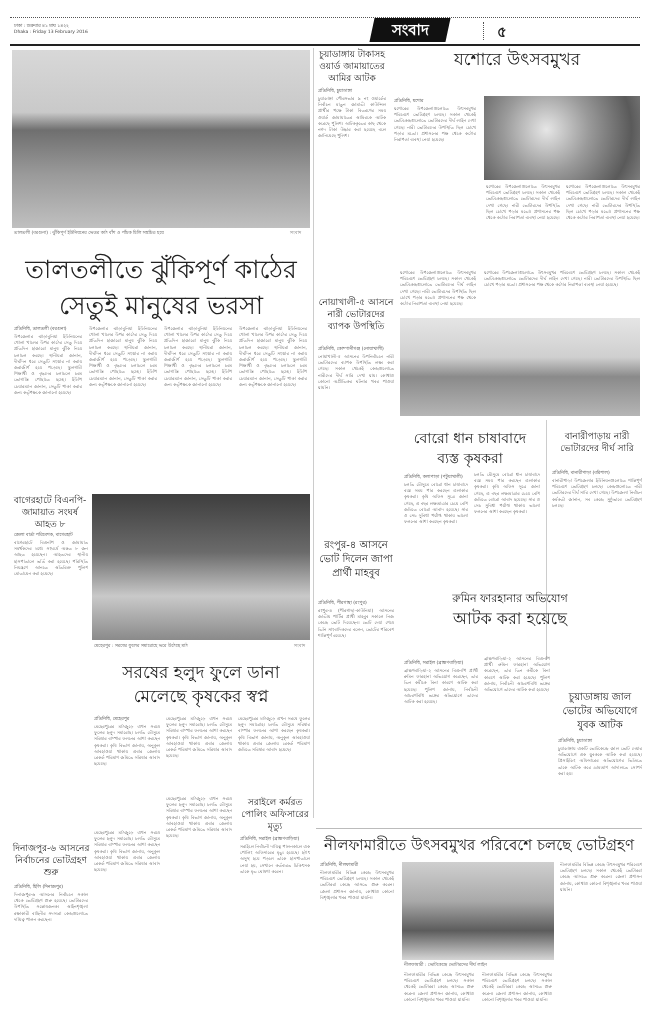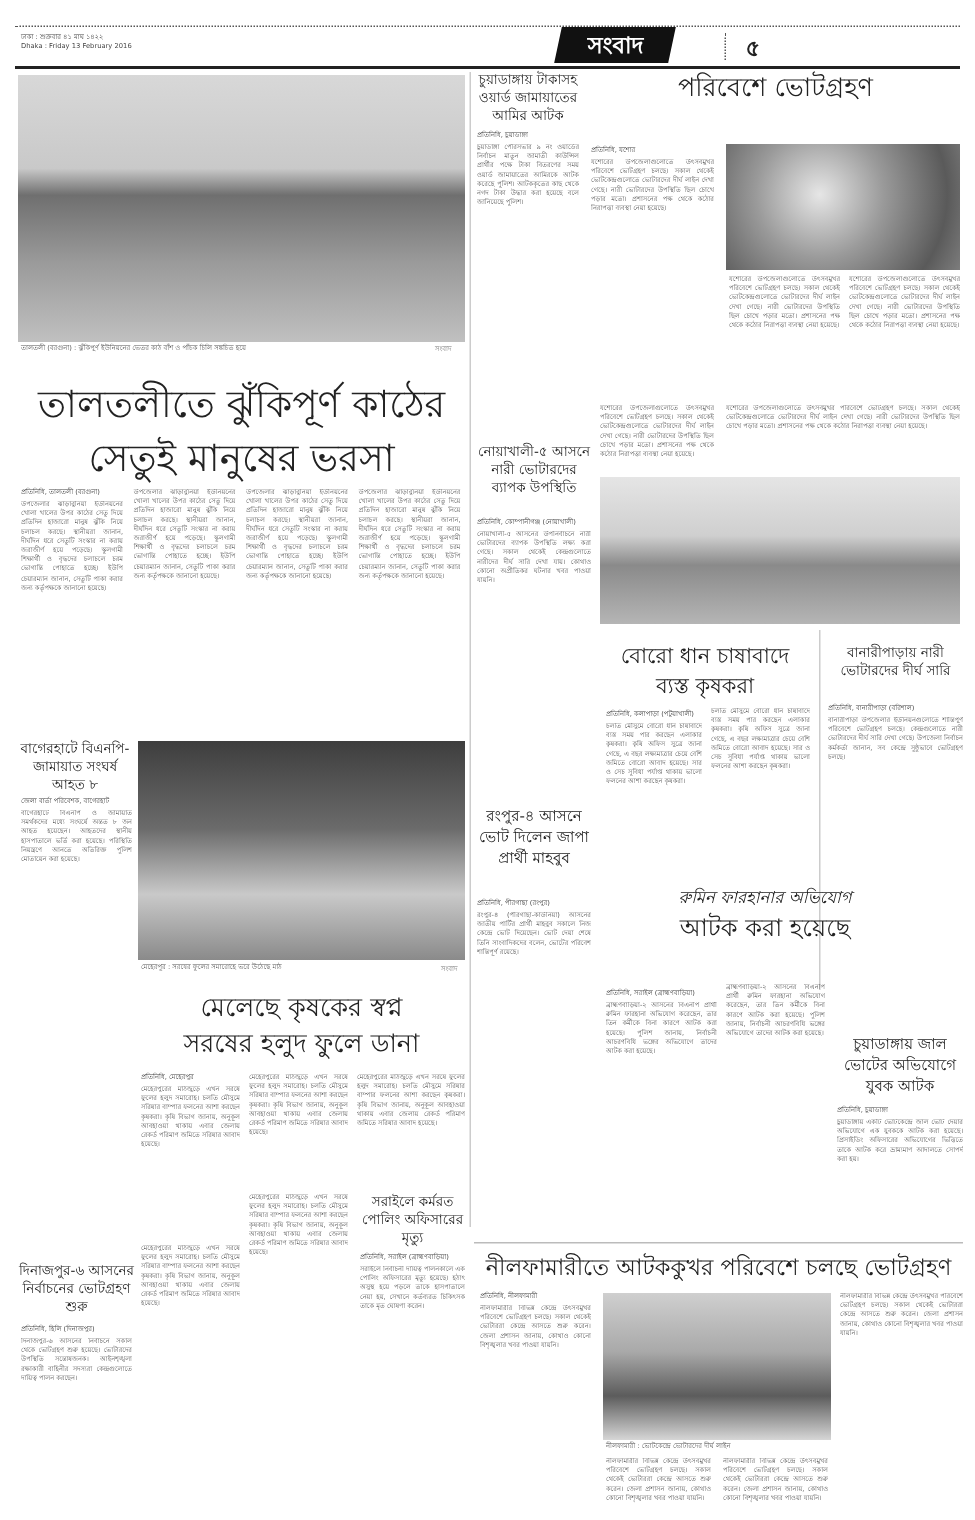--- a/index.html
+++ b/index.html
@@ -60,21 +60,21 @@
 <div class="abs body-text" style="left:89px;top:326px;width:68px;height:118px;">উপজেলার ঝাড়াবুনিয়া ইউনিয়নের খোলা খালের উপর কাঠের সেতু দিয়ে প্রতিদিন হাজারো মানুষ ঝুঁকি নিয়ে চলাচল করছে। স্থানীয়রা জানান, দীর্ঘদিন ধরে সেতুটি সংস্কার না করায় জরাজীর্ণ হয়ে পড়েছে। স্কুলগামী শিক্ষার্থী ও বৃদ্ধদের চলাচলে চরম ভোগান্তি পোহাতে হচ্ছে। ইউপি চেয়ারম্যান জানান, সেতুটি পাকা করার জন্য কর্তৃপক্ষকে জানানো হয়েছে।</div>
 <div class="abs body-text" style="left:164px;top:326px;width:68px;height:118px;">উপজেলার ঝাড়াবুনিয়া ইউনিয়নের খোলা খালের উপর কাঠের সেতু দিয়ে প্রতিদিন হাজারো মানুষ ঝুঁকি নিয়ে চলাচল করছে। স্থানীয়রা জানান, দীর্ঘদিন ধরে সেতুটি সংস্কার না করায় জরাজীর্ণ হয়ে পড়েছে। স্কুলগামী শিক্ষার্থী ও বৃদ্ধদের চলাচলে চরম ভোগান্তি পোহাতে হচ্ছে। ইউপি চেয়ারম্যান জানান, সেতুটি পাকা করার জন্য কর্তৃপক্ষকে জানানো হয়েছে।</div>
 <div class="abs body-text" style="left:239px;top:326px;width:68px;height:118px;">উপজেলার ঝাড়াবুনিয়া ইউনিয়নের খোলা খালের উপর কাঠের সেতু দিয়ে প্রতিদিন হাজারো মানুষ ঝুঁকি নিয়ে চলাচল করছে। স্থানীয়রা জানান, দীর্ঘদিন ধরে সেতুটি সংস্কার না করায় জরাজীর্ণ হয়ে পড়েছে। স্কুলগামী শিক্ষার্থী ও বৃদ্ধদের চলাচলে চরম ভোগান্তি পোহাতে হচ্ছে। ইউপি চেয়ারম্যান জানান, সেতুটি পাকা করার জন্য কর্তৃপক্ষকে জানানো হয়েছে।</div>
 
 <div class="abs rule-v" style="left:313px;top:48px;height:770px;"></div>
 <div class="abs headline hl-s" style="left:316px;top:48px;width:72px;font-size:9px;line-height:12px;">চুয়াডাঙ্গায় টাকাসহ ওয়ার্ড জামায়াতের আমির আটক</div>
 <div class="abs byline" style="left:318px;top:88px;">প্রতিনিধি, চুয়াডাঙ্গা</div>
 <div class="abs body-text" style="left:318px;top:96px;width:68px;height:170px;">চুয়াডাঙ্গা পৌরসভার ৯ নং ওয়ার্ডের নির্বাচন মাতুন জামাতী কাউন্সিল প্রার্থীর পক্ষে টাকা বিতরণের সময় ওয়ার্ড জামায়াতের আমিরকে আটক করেছে পুলিশ। আটককৃতের কাছ থেকে নগদ টাকা উদ্ধার করা হয়েছে বলে জানিয়েছে পুলিশ।</div>
 
 <div class="abs headline hl-l" style="left:392px;top:48px;width:250px;font-size:17px;line-height:22px;">
-  <div>পরিবেশে ভোটগ্রহণ</div>
+  <div>যশোরে উৎসবমুখর</div>
 </div>
 <div class="abs byline" style="left:394px;top:98px;">প্রতিনিধি, যশোর</div>
 <div class="abs body-text" style="left:394px;top:106px;width:82px;height:160px;">যশোরের উপজেলাগুলোতে উৎসবমুখর পরিবেশে ভোটগ্রহণ চলছে। সকাল থেকেই ভোটকেন্দ্রগুলোতে ভোটারদের দীর্ঘ লাইন দেখা গেছে। নারী ভোটারদের উপস্থিতি ছিল চোখে পড়ার মতো। প্রশাসনের পক্ষ থেকে কঠোর নিরাপত্তা ব্যবস্থা নেয়া হয়েছে।</div>
 <div class="abs photo g4" style="left:484px;top:96px;width:156px;height:84px;"></div>
 <div class="abs body-text" style="left:486px;top:184px;width:74px;height:84px;">যশোরের উপজেলাগুলোতে উৎসবমুখর পরিবেশে ভোটগ্রহণ চলছে। সকাল থেকেই ভোটকেন্দ্রগুলোতে ভোটারদের দীর্ঘ লাইন দেখা গেছে। নারী ভোটারদের উপস্থিতি ছিল চোখে পড়ার মতো। প্রশাসনের পক্ষ থেকে কঠোর নিরাপত্তা ব্যবস্থা নেয়া হয়েছে।</div>
 <div class="abs body-text" style="left:566px;top:184px;width:74px;height:84px;">যশোরের উপজেলাগুলোতে উৎসবমুখর পরিবেশে ভোটগ্রহণ চলছে। সকাল থেকেই ভোটকেন্দ্রগুলোতে ভোটারদের দীর্ঘ লাইন দেখা গেছে। নারী ভোটারদের উপস্থিতি ছিল চোখে পড়ার মতো। প্রশাসনের পক্ষ থেকে কঠোর নিরাপত্তা ব্যবস্থা নেয়া হয়েছে।</div>
 
 <div class="abs headline hl-s" style="left:316px;top:296px;width:80px;font-size:9px;line-height:12px;">নোয়াখালী-৫ আসনে নারী ভোটারদের ব্যাপক উপস্থিতি</div>
 <div class="abs byline" style="left:318px;top:346px;">প্রতিনিধি, কোম্পানীগঞ্জ (নোয়াখালী)</div>
 <div class="abs body-text" style="left:318px;top:354px;width:76px;height:176px;">নোয়াখালী-৫ আসনের উপনির্বাচনে নারী ভোটারদের ব্যাপক উপস্থিতি লক্ষ্য করা গেছে। সকাল থেকেই কেন্দ্রগুলোতে নারীদের দীর্ঘ সারি দেখা যায়। কোথাও কোনো অপ্রীতিকর ঘটনার খবর পাওয়া যায়নি।</div>
@@ -97,33 +97,33 @@
 <div class="abs body-text" style="left:552px;top:478px;width:90px;height:190px;">বানারীপাড়া উপজেলার ইউনিয়নগুলোতে শান্তিপূর্ণ পরিবেশে ভোটগ্রহণ চলছে। কেন্দ্রগুলোতে নারী ভোটারদের দীর্ঘ সারি দেখা গেছে। উপজেলা নির্বাচন কর্মকর্তা জানান, সব কেন্দ্রে সুষ্ঠুভাবে ভোটগ্রহণ চলছে।</div>
 
 <div class="abs headline hl-s" style="left:12px;top:494px;width:76px;font-size:9px;line-height:12px;">বাগেরহাটে বিএনপি-জামায়াত সংঘর্ষ আহত ৮</div>
 <div class="abs byline" style="left:14px;top:532px;">জেলা বার্তা পরিবেশক, বাগেরহাট</div>
 <div class="abs body-text" style="left:14px;top:540px;width:74px;height:286px;">বাগেরহাটে বিএনপি ও জামায়াত সমর্থকদের মধ্যে সংঘর্ষে অন্তত ৮ জন আহত হয়েছেন। আহতদের স্থানীয় হাসপাতালে ভর্তি করা হয়েছে। পরিস্থিতি নিয়ন্ত্রণে আনতে অতিরিক্ত পুলিশ মোতায়েন করা হয়েছে।</div>
 
 <div class="abs photo g2" style="left:92px;top:494px;width:218px;height:146px;"></div>
 <div class="abs caption" style="left:94px;top:643px;width:190px;">মেহেরপুর : সরষের ফুলের সমারোহে ভরে উঠেছে মাঠ</div>
 <div class="abs credit" style="left:294px;top:643px;">সংবাদ</div>
 <div class="abs headline hl-l" style="left:92px;top:660px;width:218px;font-size:17px;line-height:24px;">
+  <div>সরষের হলুদ ফুলে ডানা</div>
   <div>মেলেছে কৃষকের স্বপ্ন</div>
-  <div>সরষের হলুদ ফুলে ডানা</div>
 </div>
 <div class="abs byline" style="left:94px;top:716px;">প্রতিনিধি, মেহেরপুর</div>
 <div class="abs body-text" style="left:94px;top:724px;width:66px;height:100px;">মেহেরপুরের মাঠজুড়ে এখন সরষে ফুলের হলুদ সমারোহ। চলতি মৌসুমে সরিষার বাম্পার ফলনের আশা করছেন কৃষকরা। কৃষি বিভাগ জানায়, অনুকূল আবহাওয়া থাকায় এবার জেলায় রেকর্ড পরিমাণ জমিতে সরিষার আবাদ হয়েছে।</div>
 <div class="abs body-text" style="left:166px;top:716px;width:66px;height:76px;">মেহেরপুরের মাঠজুড়ে এখন সরষে ফুলের হলুদ সমারোহ। চলতি মৌসুমে সরিষার বাম্পার ফলনের আশা করছেন কৃষকরা। কৃষি বিভাগ জানায়, অনুকূল আবহাওয়া থাকায় এবার জেলায় রেকর্ড পরিমাণ জমিতে সরিষার আবাদ হয়েছে।</div>
 <div class="abs body-text" style="left:238px;top:716px;width:72px;height:76px;">মেহেরপুরের মাঠজুড়ে এখন সরষে ফুলের হলুদ সমারোহ। চলতি মৌসুমে সরিষার বাম্পার ফলনের আশা করছেন কৃষকরা। কৃষি বিভাগ জানায়, অনুকূল আবহাওয়া থাকায় এবার জেলায় রেকর্ড পরিমাণ জমিতে সরিষার আবাদ হয়েছে।</div>
 
 <div class="abs headline hl-s" style="left:316px;top:538px;width:80px;font-size:10px;line-height:14px;">রংপুর-৪ আসনে ভোট দিলেন জাপা প্রার্থী মাহবুব</div>
 <div class="abs byline" style="left:318px;top:600px;">প্রতিনিধি, পীরগাছা (রংপুর)</div>
 <div class="abs body-text" style="left:318px;top:608px;width:76px;height:220px;">রংপুর-৪ (পীরগাছা-কাউনিয়া) আসনের জাতীয় পার্টির প্রার্থী মাহবুব সকালে নিজ কেন্দ্রে ভোট দিয়েছেন। ভোট দেয়া শেষে তিনি সাংবাদিকদের বলেন, ভোটের পরিবেশ শান্তিপূর্ণ রয়েছে।</div>
 
-<div class="abs headline" style="left:400px;top:592px;width:220px;font-size:11px;line-height:14px;font-style:italic;">রুমিন ফারহানার অভিযোগ</div>
+<div class="abs headline" style="left:400px;top:592px;width:220px;font-size:11px;line-height:14px;">রুমিন ফারহানার অভিযোগ</div>
 <div class="abs headline hl-l" style="left:400px;top:608px;width:220px;font-size:16px;line-height:22px;">
   <div>আটক করা হয়েছে</div>
 </div>
 <div class="abs byline" style="left:404px;top:660px;">প্রতিনিধি, সরাইল (ব্রাহ্মণবাড়িয়া)</div>
 <div class="abs body-text" style="left:404px;top:668px;width:74px;height:148px;">ব্রাহ্মণবাড়িয়া-২ আসনের বিএনপি প্রার্থী রুমিন ফারহানা অভিযোগ করেছেন, তার তিন কর্মীকে বিনা কারণে আটক করা হয়েছে। পুলিশ জানায়, নির্বাচনী আচরণবিধি ভঙ্গের অভিযোগে তাদের আটক করা হয়েছে।</div>
 <div class="abs body-text" style="left:484px;top:656px;width:66px;height:160px;">ব্রাহ্মণবাড়িয়া-২ আসনের বিএনপি প্রার্থী রুমিন ফারহানা অভিযোগ করেছেন, তার তিন কর্মীকে বিনা কারণে আটক করা হয়েছে। পুলিশ জানায়, নির্বাচনী আচরণবিধি ভঙ্গের অভিযোগে তাদের আটক করা হয়েছে।</div>
 
 <div class="abs headline hl-s" style="left:556px;top:690px;width:88px;font-size:10px;line-height:14px;">চুয়াডাঙ্গায় জাল ভোটের অভিযোগে যুবক আটক</div>
 <div class="abs byline" style="left:558px;top:738px;">প্রতিনিধি, চুয়াডাঙ্গা</div>
 <div class="abs body-text" style="left:558px;top:746px;width:84px;height:80px;">চুয়াডাঙ্গায় একটি ভোটকেন্দ্রে জাল ভোট দেয়ার অভিযোগে এক যুবককে আটক করা হয়েছে। প্রিসাইডিং অফিসারের অভিযোগের ভিত্তিতে তাকে আটক করে ভ্রাম্যমাণ আদালতে সোপর্দ করা হয়।</div>
@@ -132,20 +132,20 @@
 <div class="abs byline" style="left:240px;top:836px;">প্রতিনিধি, সরাইল (ব্রাহ্মণবাড়িয়া)</div>
 <div class="abs body-text" style="left:240px;top:844px;width:70px;height:156px;">সরাইলে নির্বাচনী দায়িত্ব পালনকালে এক পোলিং অফিসারের মৃত্যু হয়েছে। হঠাৎ অসুস্থ হয়ে পড়লে তাকে হাসপাতালে নেয়া হয়, সেখানে কর্তব্যরত চিকিৎসক তাকে মৃত ঘোষণা করেন।</div>
 <div class="abs body-text" style="left:166px;top:796px;width:66px;height:204px;">মেহেরপুরের মাঠজুড়ে এখন সরষে ফুলের হলুদ সমারোহ। চলতি মৌসুমে সরিষার বাম্পার ফলনের আশা করছেন কৃষকরা। কৃষি বিভাগ জানায়, অনুকূল আবহাওয়া থাকায় এবার জেলায় রেকর্ড পরিমাণ জমিতে সরিষার আবাদ হয়েছে।</div>
 <div class="abs body-text" style="left:94px;top:830px;width:66px;height:170px;">মেহেরপুরের মাঠজুড়ে এখন সরষে ফুলের হলুদ সমারোহ। চলতি মৌসুমে সরিষার বাম্পার ফলনের আশা করছেন কৃষকরা। কৃষি বিভাগ জানায়, অনুকূল আবহাওয়া থাকায় এবার জেলায় রেকর্ড পরিমাণ জমিতে সরিষার আবাদ হয়েছে।</div>
 
 <div class="abs headline hl-s" style="left:12px;top:842px;width:78px;font-size:9px;line-height:12px;">দিনাজপুর-৬ আসনের নির্বাচনের ভোটগ্রহণ শুরু</div>
 <div class="abs byline" style="left:14px;top:884px;">প্রতিনিধি, হিলি (দিনাজপুর)</div>
 <div class="abs body-text" style="left:14px;top:892px;width:74px;height:110px;">দিনাজপুর-৬ আসনের নির্বাচনে সকাল থেকে ভোটগ্রহণ শুরু হয়েছে। ভোটারদের উপস্থিতি সন্তোষজনক। আইনশৃঙ্খলা রক্ষাকারী বাহিনীর সদস্যরা কেন্দ্রগুলোতে দায়িত্ব পালন করছেন।</div>
 
 <div class="abs rule-h" style="left:316px;top:828px;width:326px;"></div>
-<div class="abs headline" style="left:316px;top:834px;width:326px;font-size:15px;line-height:22px;">নীলফামারীতে আটককুখর পরিবেশে চলছে ভোটগ্রহণ</div>
+<div class="abs headline" style="left:316px;top:834px;width:326px;font-size:15px;line-height:22px;">নীলফামারীতে উৎসবমুখর পরিবেশে চলছে ভোটগ্রহণ</div>
 <div class="abs byline" style="left:320px;top:862px;">প্রতিনিধি, নীলফামারী</div>
 <div class="abs body-text" style="left:320px;top:870px;width:74px;height:132px;">নীলফামারীর বিভিন্ন কেন্দ্রে উৎসবমুখর পরিবেশে ভোটগ্রহণ চলছে। সকাল থেকেই ভোটাররা কেন্দ্রে আসতে শুরু করেন। জেলা প্রশাসন জানায়, কোথাও কোনো বিশৃঙ্খলার খবর পাওয়া যায়নি।</div>
 <div class="abs photo g5" style="left:402px;top:862px;width:152px;height:98px;"></div>
 <div class="abs caption" style="left:404px;top:962px;width:148px;">নীলফামারী : ভোটকেন্দ্রে ভোটারদের দীর্ঘ লাইন</div>
 <div class="abs body-text" style="left:404px;top:972px;width:70px;height:30px;">নীলফামারীর বিভিন্ন কেন্দ্রে উৎসবমুখর পরিবেশে ভোটগ্রহণ চলছে। সকাল থেকেই ভোটাররা কেন্দ্রে আসতে শুরু করেন। জেলা প্রশাসন জানায়, কোথাও কোনো বিশৃঙ্খলার খবর পাওয়া যায়নি।</div>
 <div class="abs body-text" style="left:482px;top:972px;width:70px;height:30px;">নীলফামারীর বিভিন্ন কেন্দ্রে উৎসবমুখর পরিবেশে ভোটগ্রহণ চলছে। সকাল থেকেই ভোটাররা কেন্দ্রে আসতে শুরু করেন। জেলা প্রশাসন জানায়, কোথাও কোনো বিশৃঙ্খলার খবর পাওয়া যায়নি।</div>
 <div class="abs body-text" style="left:560px;top:862px;width:82px;height:140px;">নীলফামারীর বিভিন্ন কেন্দ্রে উৎসবমুখর পরিবেশে ভোটগ্রহণ চলছে। সকাল থেকেই ভোটাররা কেন্দ্রে আসতে শুরু করেন। জেলা প্রশাসন জানায়, কোথাও কোনো বিশৃঙ্খলার খবর পাওয়া যায়নি।</div>
 
 </body></html>

